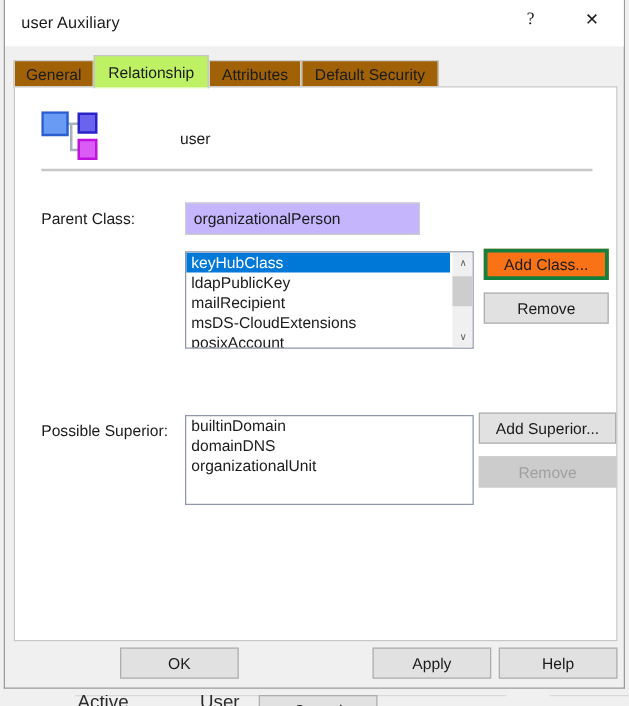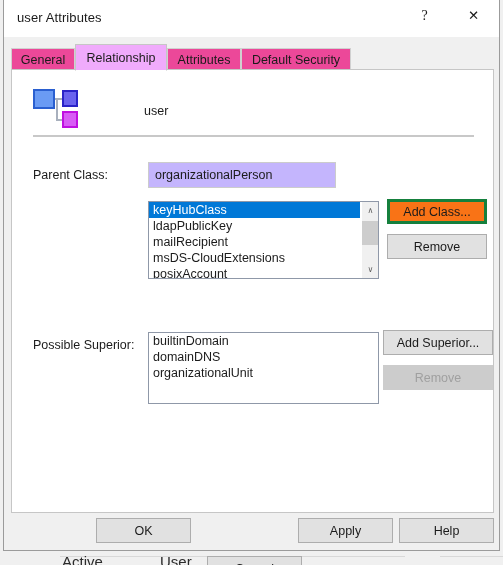--- a/index.html
+++ b/index.html
@@ -96,35 +96,35 @@
     left: 7px;
     top: 44px;
     width: 483px;
     height: 26px;
   }
   .tab {
     position: absolute;
     top: 4px;
     height: 22px;
     box-sizing: border-box;
-    background: #ec4899;
+    background: #a16207;
     border: 1px solid #d0d0d0;
     border-bottom: none;
     font-size: 12.5px;
     color: #1b1b1b;
     display: flex;
     align-items: center;
     justify-content: center;
     cursor: default;
     white-space: nowrap;
   }
   .tab.selected {
     top: 0px;
     height: 27px;
-    background: #f0abfc;
+    background: #bef264;
     border: 1px solid #c6c6c6;
     border-bottom: 1px solid #ffffff;
     z-index: 3;
   }
 
   
   #tabpage {
     position: absolute;
     left: 7px;
     top: 69px;
@@ -308,21 +308,21 @@
     <div class="bg-divider" style="left:255px;width:150px;"></div>
     <div class="bg-divider" style="left:440px;width:63px;"></div>
     <div class="bg-text" style="left:62px;">Active</div>
     <div class="bg-text" style="left:160px;">User</div>
   </div>
 </div>
 
 <div id="dialog">
 
   <div id="titlebar">
-    <div id="title-text">user Attributes</div>
+    <div id="title-text">user Auxiliary</div>
     <button class="tb-btn" id="help-btn">?</button>
     <button class="tb-btn" id="close-btn">✕</button>
   </div>
 
   <div id="tabstrip">
     <div class="tab" id="tab-0" style="left:0px;   width:64px;">General</div>
     <div class="tab selected" id="tab-1" style="left:64px;  width:92px;">Relationship</div>
     <div class="tab" id="tab-2" style="left:156px; width:74px;">Attributes</div>
     <div class="tab" id="tab-3" style="left:230px; width:110px;">Default Security</div>
   </div>

